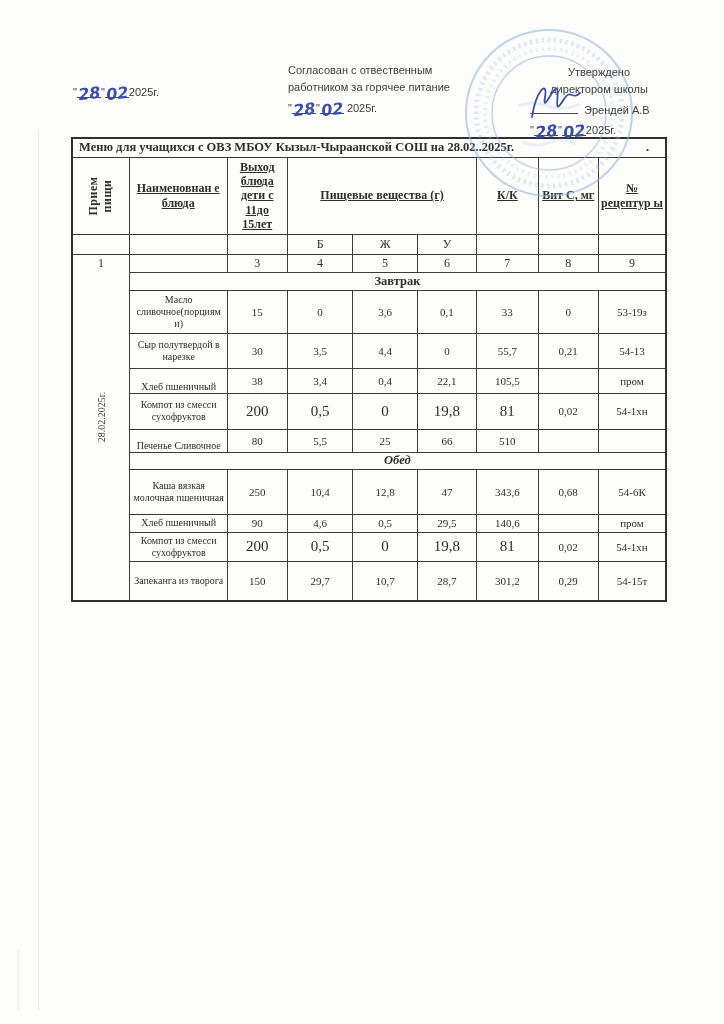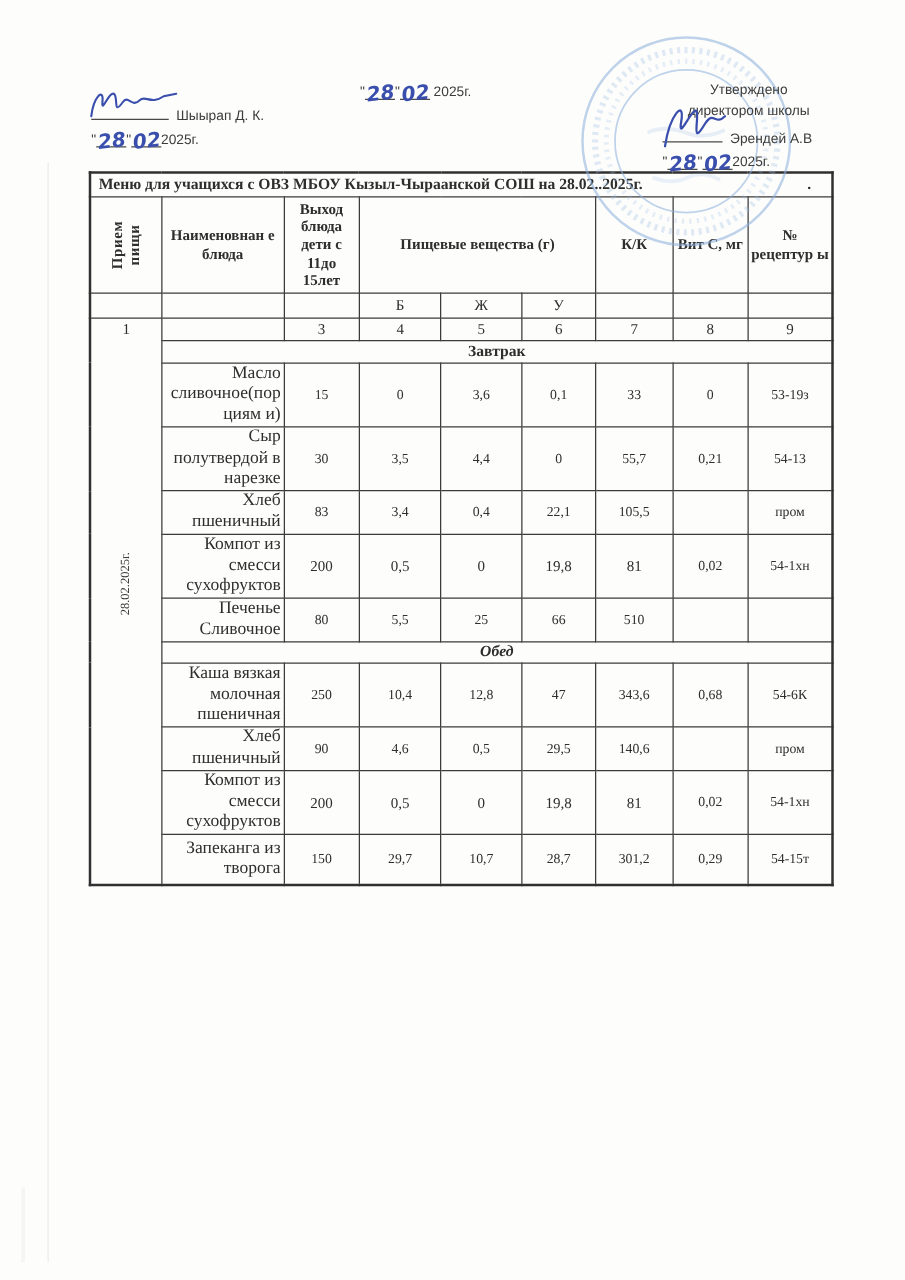--- a/index.html
+++ b/index.html
@@ -25,33 +25,33 @@
 
   
   .stamp{position:absolute;left:458px;top:22px;z-index:3;pointer-events:none;opacity:.55;}
 
   
   table.menu{position:absolute;left:71px;top:137px;width:596px;border-collapse:collapse;table-layout:fixed;z-index:2;}
   table.menu td{border:1px solid #3b3b3b;padding:0 2px;vertical-align:middle;overflow:hidden;}
   table.menu{border:2px solid #303030;}
   .t-title{font-weight:bold;font-size:12.5px;text-align:left;padding-left:6px !important;white-space:nowrap;}
   .t-title .enddot{float:right;padding-right:14px;font-weight:bold;}
-  .hd{font-weight:bold;font-size:12px;text-align:center;line-height:1.2;}
+  .hd{font-weight:bold;font-size:12px;text-align:center;line-height:1.2;text-decoration:underline;}
   .vtext{position:absolute;top:50%;left:50%;transform:translate(-50%,-50%) rotate(-90deg);
          white-space:nowrap;}
   .vmeal{font-weight:bold;font-size:12px;letter-spacing:.5px;text-align:center;}
   .vmeal .two{display:block;line-height:1.15;}
   .vdate{position:absolute;top:47%;left:50%;transform:translate(-50%,-50%) rotate(-90deg);
          white-space:nowrap;font-size:10px;color:#3a3a3a;}
   .one-num{position:absolute;top:1px;left:0;right:0;text-align:center;font-size:12px;}
   .meal-col{position:relative;}
   .cnum{text-align:center;font-size:12px;}
   .cval{text-align:center;font-size:11px;}
-  .cbig{text-align:center;font-size:12px;margin-left:16px;}
-  .cname{font-size:14px;line-height:1.2;text-align:right;padding-left:3px !important;word-break:break-word;margin-left:28px;}
+  .cbig{text-align:center;font-size:15px;margin-left:16px;}
+  .cname{font-size:10px;line-height:1.2;text-align:center;padding-left:3px !important;word-break:break-word;margin-left:28px;}
   .sec{font-weight:bold;font-size:12.5px;text-align:center;}
   .sec.italic{font-style:italic;font-family:Liberation Serif, serif;}
 </style>
 </head>
 <body>
 
 <div class="page">
 
   <div class="scan-edge"></div>
   <div class="scan-corner"></div>
@@ -59,33 +59,28 @@
   <svg class="stamp" width="182" height="182" viewBox="0 0 182 182">
     <circle cx="91" cy="91" r="83" fill="none" stroke="#8cb0dc" stroke-width="2"></circle>
     <circle cx="91" cy="91" r="57" fill="none" stroke="#8cb0dc" stroke-width="1.4"></circle>
     <circle cx="91" cy="91" r="73" fill="none" stroke="#9bbbe2" stroke-width="5" stroke-dasharray="2.5 3.5" opacity="0.55"></circle>
     <circle cx="91" cy="91" r="64" fill="none" stroke="#9bbbe2" stroke-width="4" stroke-dasharray="2 4" opacity="0.45"></circle>
     <path d="M60 84 q14 -6 30 0 q14 6 32 -2" fill="none" stroke="#9bbbe2" stroke-width="3" opacity="0.4"></path>
     <path d="M64 120 q16 6 28 0 q12 -6 26 2" fill="none" stroke="#9bbbe2" stroke-width="3" opacity="0.35"></path>
   </svg>
 
   <div class="approval" style="left:73px;top:80px;width:205px;">
-    <div class="sig-row">
-      <span class="sig-line">
-        <svg class="sig-svg" width="78" height="34">
-          <path d="M4 26 C6 10 14 3 13 14 C12 25 18 6 22 8 C26 10 21 26 29 15 C34 8 36 20 43 13 C47 9 52 17 62 10 L72 8" fill="none" stroke="#3a4fad" stroke-width="1.7" stroke-linecap="round"></path>
-        </svg>
-      </span><span class="signer">Шыырап Д. К.</span>
-    </div>
     <div class="date-row">
       <span class="q">"</span><span class="dash"><span class="ink">28</span></span><span class="q">"</span><span class="dash"><span class="ink">02</span></span><span>2025г.</span>
     </div>
   </div>
 
   <div class="approval" style="left:288px;top:62px;width:215px;">
+    <div class="ln">Согласован с отвественным</div>
+    <div class="ln">работником за горячее питание</div>
     <div class="date-row">
       <span class="q">"</span><span class="dash"><span class="ink">28</span></span><span class="q">"</span><span class="dash"><span class="ink">02</span></span> <span>2025г.</span>
     </div>
   </div>
 
   <div class="approval center" style="left:524px;top:64px;width:150px;z-index:4;">
     <div class="ln">Утверждено</div>
     <div class="ln">директором школы</div>
     <div class="sig-row" style="text-align:left;padding-left:6px;">
       <span class="sig-line" style="width:48px;">
@@ -181,21 +176,21 @@
       <td class="cval">30</td>
       <td class="cval">3,5</td>
       <td class="cval">4,4</td>
       <td class="cval">0</td>
       <td class="cval">55,7</td>
       <td class="cval">0,21</td>
       <td class="cval">54-13</td>
     </tr>
     <tr style="height:25px;">
       <td class="cname" style="vertical-align:bottom;">Хлеб пшеничный</td>
-      <td class="cval">83</td>
+      <td class="cval">38</td>
       <td class="cval">3,4</td>
       <td class="cval">0,4</td>
       <td class="cval">22,1</td>
       <td class="cval">105,5</td>
       <td class="cval"></td>
       <td class="cval">пром</td>
     </tr>
     <tr style="height:36px;">
       <td class="cname">Компот из смесси сухофруктов</td>
       <td class="cbig">200</td>

